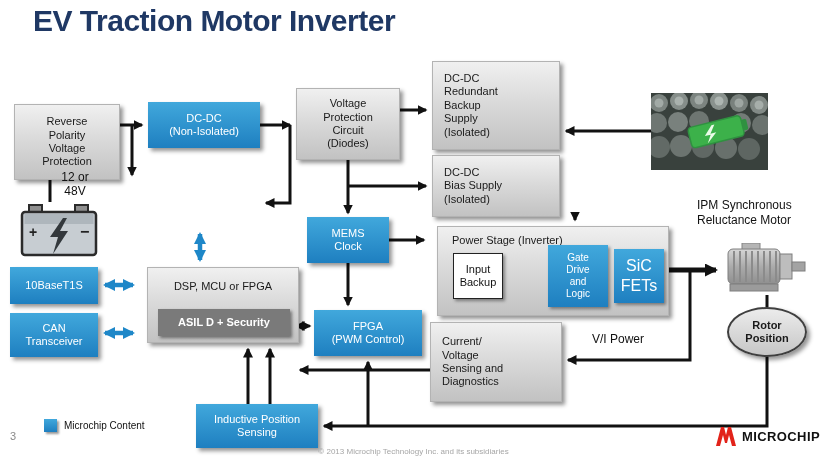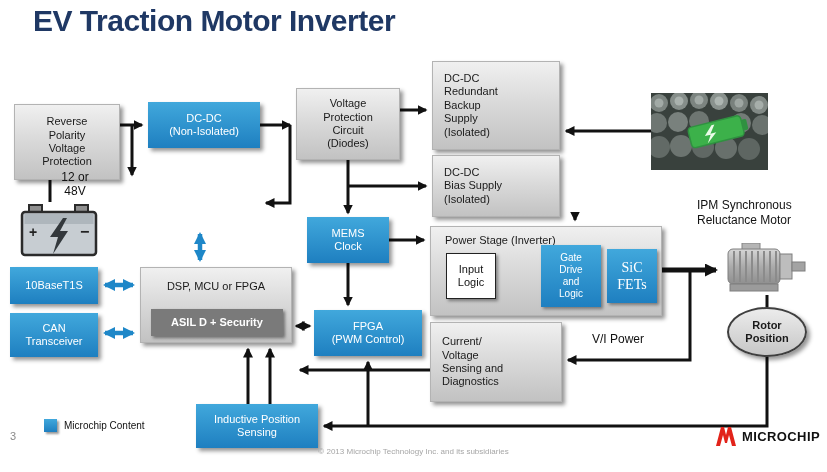--- a/index.html
+++ b/index.html
@@ -14,21 +14,21 @@
   }
   .wires { position:absolute; left:0; top:0; z-index:1; }
   .block {
     position:absolute; z-index:2; display:flex; align-items:center; justify-content:center;
     text-align:center; white-space:pre-line; font-size:11px; line-height:1.22; color:#1a1a1a;
     box-shadow:3px 3px 4px rgba(0,0,0,0.42);
   }
   .gray { background:linear-gradient(180deg,#f0f0f0 0%,#d9d9d9 48%,#c2c2c2 100%); border:1px solid #b3b3b3; }
   .blue { background:linear-gradient(180deg,#41A8DC 0%,#1E7FC0 100%); color:#ffffff; }
   .leftalign { justify-content:flex-start; text-align:left; padding-left:11px; }
-  .container { display:block; }
+  .container { display:block;margin-left:7px; }
   .ps-label { position:absolute; left:14px; top:7px; font-size:11px; color:#1a1a1a; }
   .ps-child { position:absolute; display:flex; align-items:center; justify-content:center; text-align:center; white-space:pre-line; box-shadow:2px 2px 3px rgba(0,0,0,0.4); }
   .whitebox { background:#ffffff; border:1.5px solid #222; color:#111; font-size:11px; }
   .bluechild { background:linear-gradient(180deg,#41A8DC 0%,#1E7FC0 100%); color:#fff; }
   .dsp-label { position:absolute; left:0; top:12px; width:100%; text-align:center; font-size:11px; }
   .asil {
     position:absolute; left:10px; top:41px; width:132px; height:27px; background:#7a7a7a;
     color:#fff; font-weight:bold; font-size:11px; display:flex; align-items:center; justify-content:center;
     box-shadow:2px 2px 3px rgba(0,0,0,0.45);
   }
@@ -163,26 +163,26 @@
     </svg>
   </div>
 
 
   <div class="block blue" style="left:307px; top:217px; width:82px; height:46px;">MEMS
 Clock</div>
 
   <div class="block gray container" style="left:430px; top:226px; width:232px; height:90px;">
     <span class="ps-label">Power Stage (Inverter)</span>
     <div class="ps-child whitebox" style="left:15px; top:26px; width:50px; height:46px;">Input
-Logic</div>
+Backup</div>
     <div class="ps-child bluechild" style="left:110px; top:18px; width:60px; height:62px; font-size:10px; line-height:1.18;">Gate
 Drive
 and
 Logic</div>
-    <div class="ps-child bluechild" style="left:176px; top:22px; width:50px; height:54px; font-size:14px;font-family:Liberation Serif, serif;">SiC
+    <div class="ps-child bluechild" style="left:176px; top:22px; width:50px; height:54px; font-size:16px;">SiC
 FETs</div>
   </div>
 
   <div class="note" style="left:697px; top:198px; font-size:12px; line-height:1.25;">IPM Synchronous
 Reluctance Motor</div>
 
   <div class="img-wrap" style="left:726px; top:243px;">
     <svg width="82" height="52" viewBox="0 0 82 52">
       <defs>
         <linearGradient id="mg" x1="0" y1="0" x2="0" y2="1">

